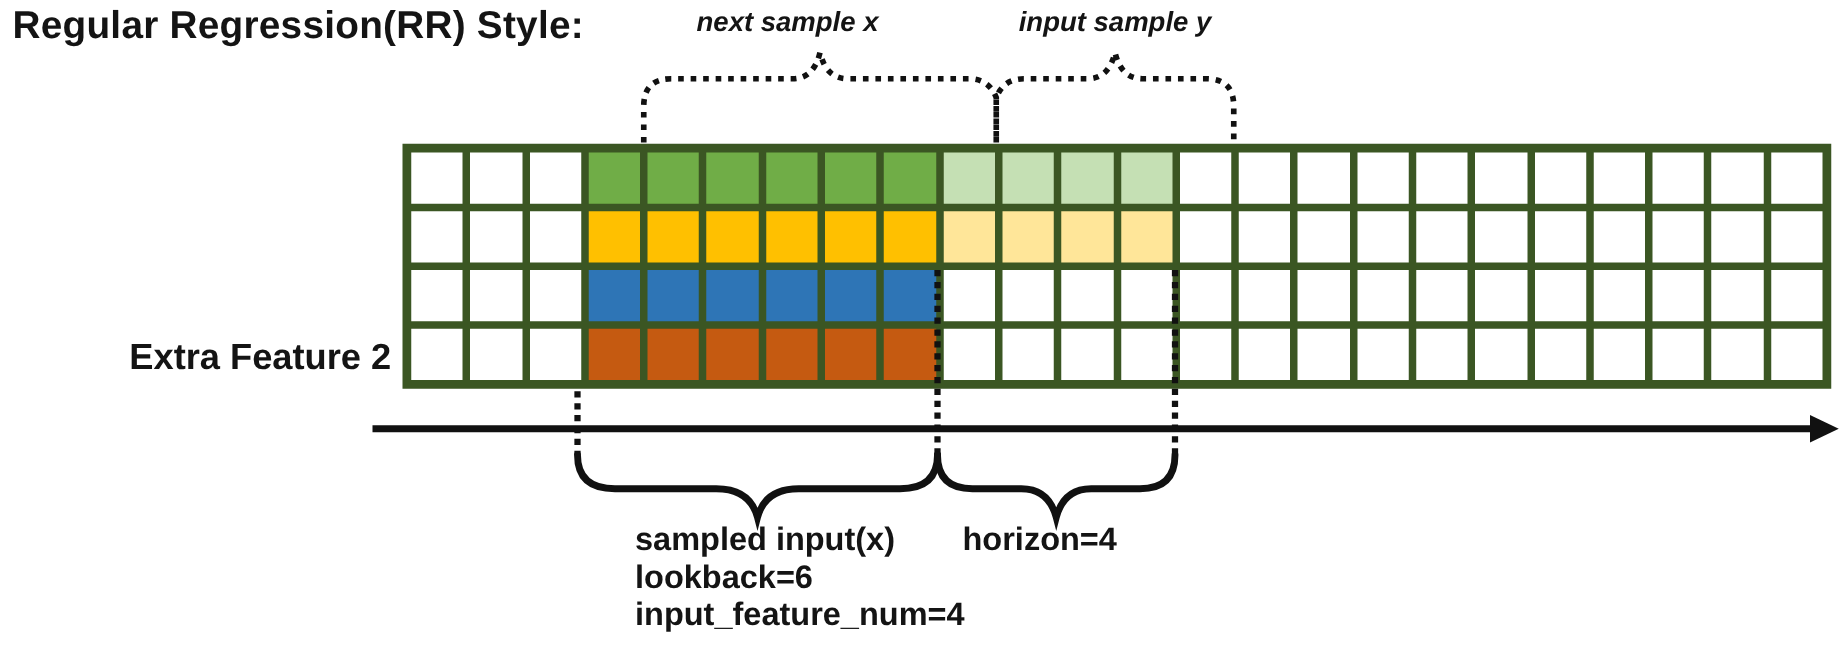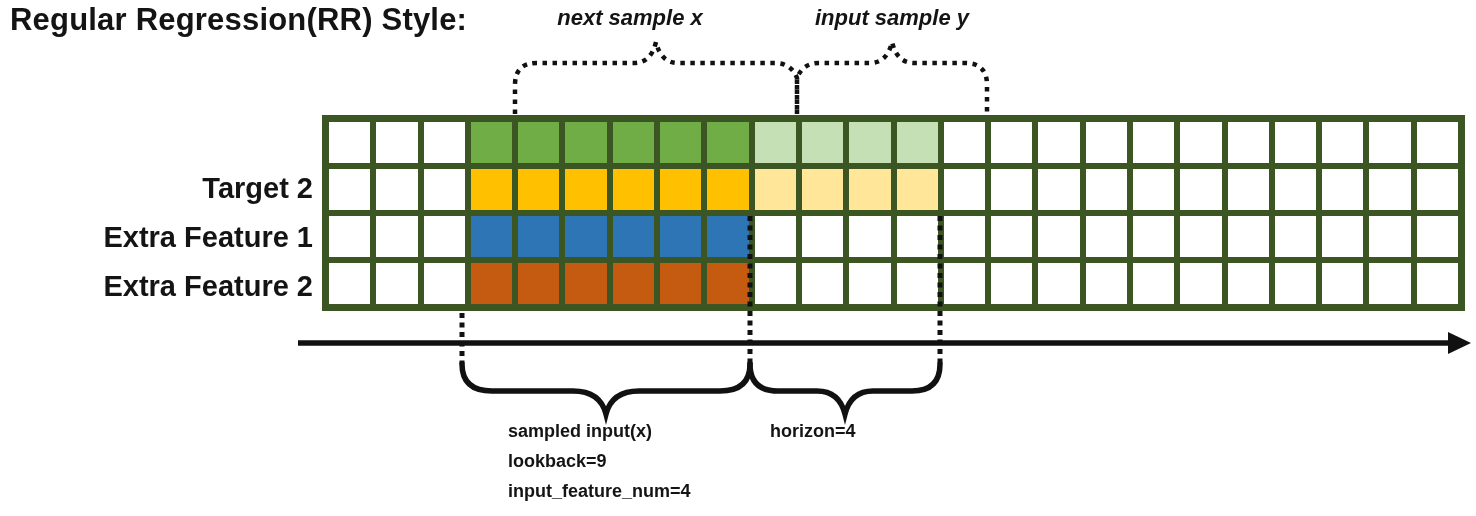--- a/index.html
+++ b/index.html
@@ -71,41 +71,39 @@
   }
   .overlay {
     position: absolute;
     left: 0; top: 0;
     width: 1476px; height: 516px;
     pointer-events: none;
   }
   .note {
     position: absolute;
     top: 416px;
-    font-size: 18px;
+    font-size: 26px;
     font-weight: 600;
     line-height: 30px;
     color: #141414;
     white-space: nowrap;
   }
   .note.input { left: 508px; }
   .note.output { left: 770px; }
 </style>
 </head>
 <body>
 
 <div class="canvas">
 
   <div class="title">Regular Regression(RR) Style:</div>
 
   <div class="top-label x">next sample x</div>
   <div class="top-label y">input sample y</div>
 
-  <div class="row-label" style="top:164px">Target 2</div>
-  <div class="row-label" style="top:213px">Extra Feature 1</div>
   <div class="row-label" style="top:262px">Extra Feature 2</div>
 
   <div class="grid" style="background: rgb(59, 86, 35);">
       <div class="cell" style="background: rgb(255, 255, 255);"></div>
       <div class="cell" style="background: rgb(255, 255, 255);"></div>
       <div class="cell" style="background: rgb(255, 255, 255);"></div>
       <div class="cell" style="background: rgb(112, 173, 71);"></div>
       <div class="cell" style="background: rgb(112, 173, 71);"></div>
       <div class="cell" style="background: rgb(112, 173, 71);"></div>
       <div class="cell" style="background: rgb(112, 173, 71);"></div>
@@ -213,20 +211,20 @@
 
     <line x1="298" y1="343" x2="1450" y2="343" stroke="#111111" stroke-width="5.5"></line>
     <polygon points="1448,332 1471,343 1448,354" fill="#111111"></polygon>
 
     <path d="M462,364 Q462,391 492,391 L573,391 Q600,391 606,414 Q612,391 639,391 L720,391 Q750,391 750,364" fill="none" stroke="#111111" stroke-width="5.5" stroke-linecap="round"></path>
     <path d="M750,364 Q750,391 778,391 L817,391 Q839,391 845,414 Q851,391 873,391 L912,391 Q940,391 940,364" fill="none" stroke="#111111" stroke-width="5.5" stroke-linecap="round"></path>
   </svg>
 
   <div class="note input">
     <div>sampled input(x)</div>
-    <div>lookback=9</div>
+    <div>lookback=6</div>
     <div>input_feature_num=4</div>
   </div>
   <div class="note output">
     <div>horizon=4</div>
   </div>
 
 </div>
 
 </body></html>

